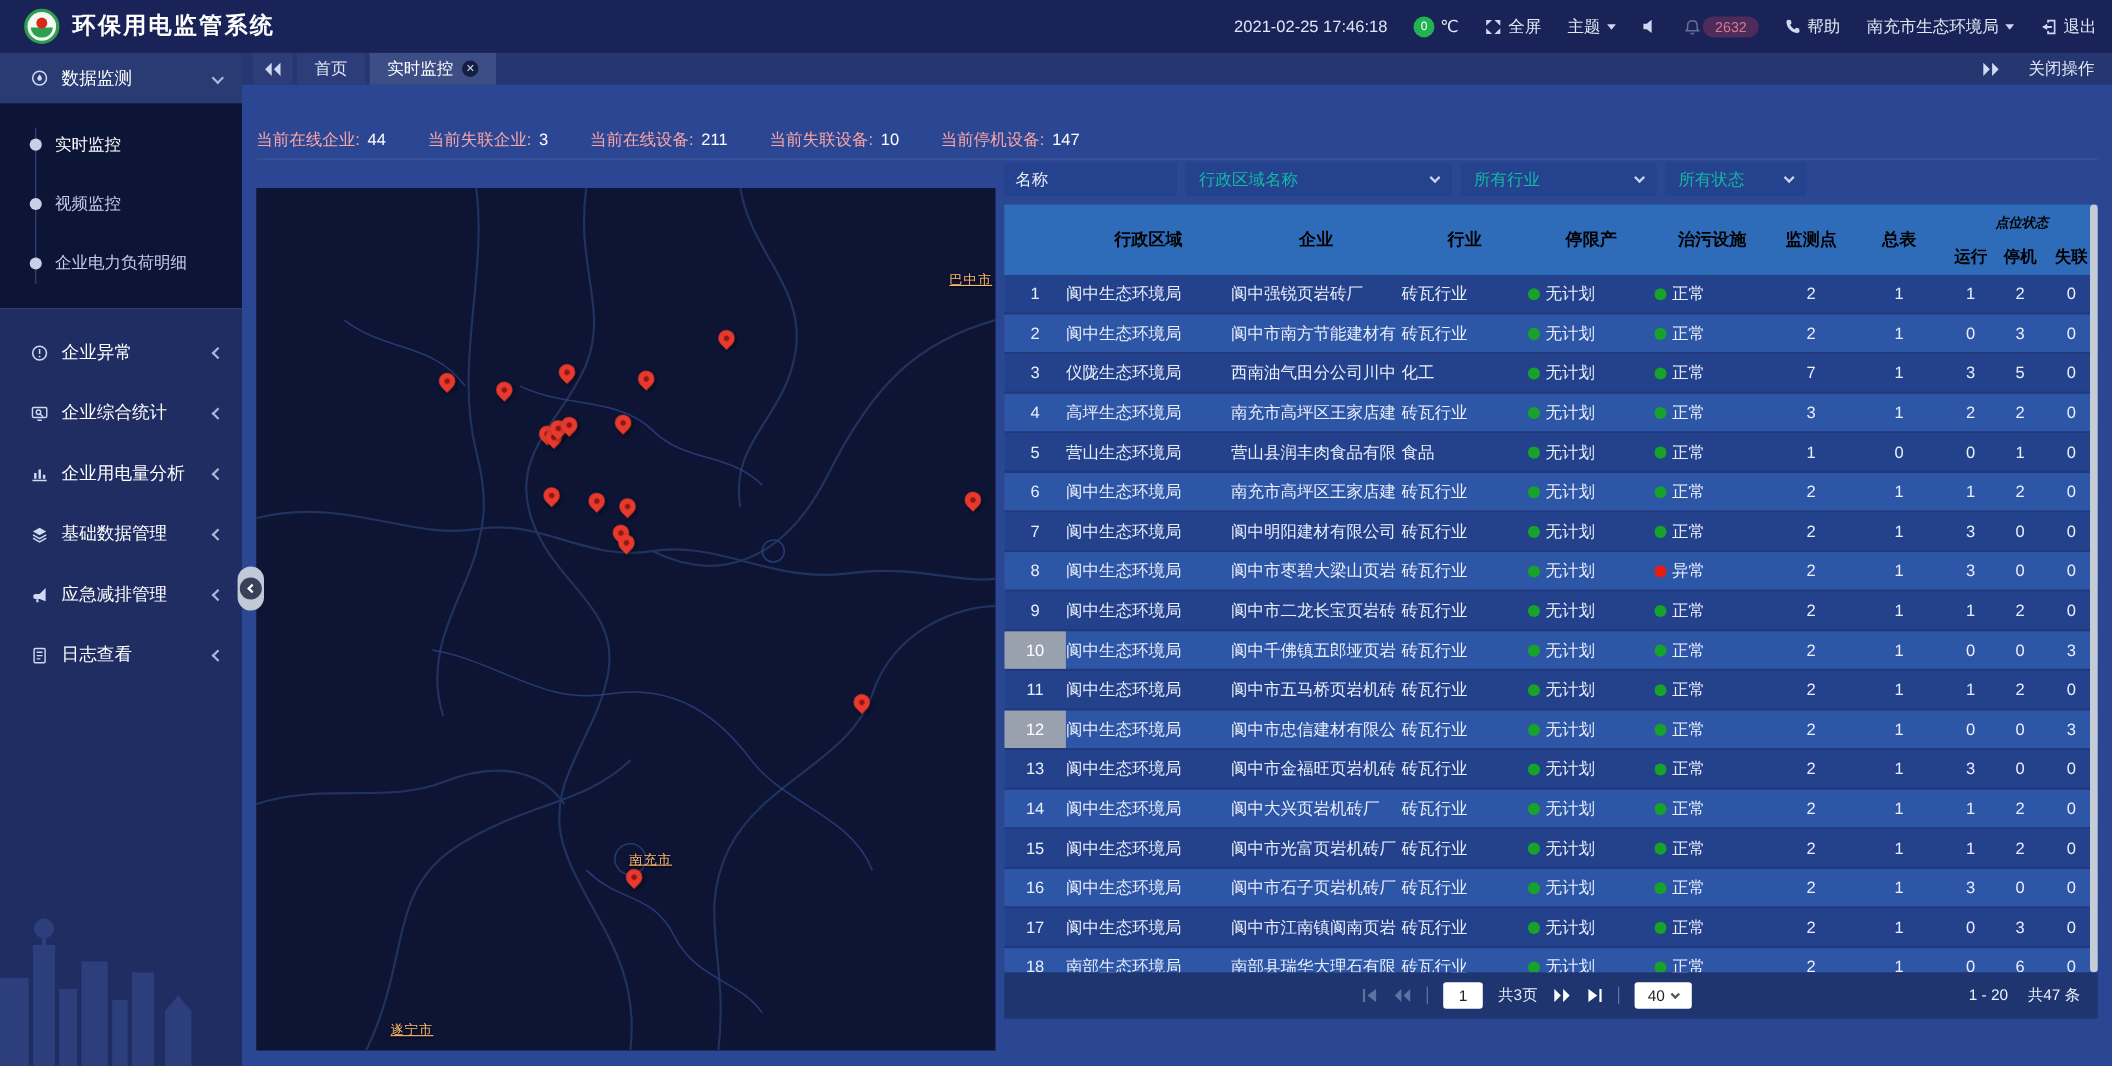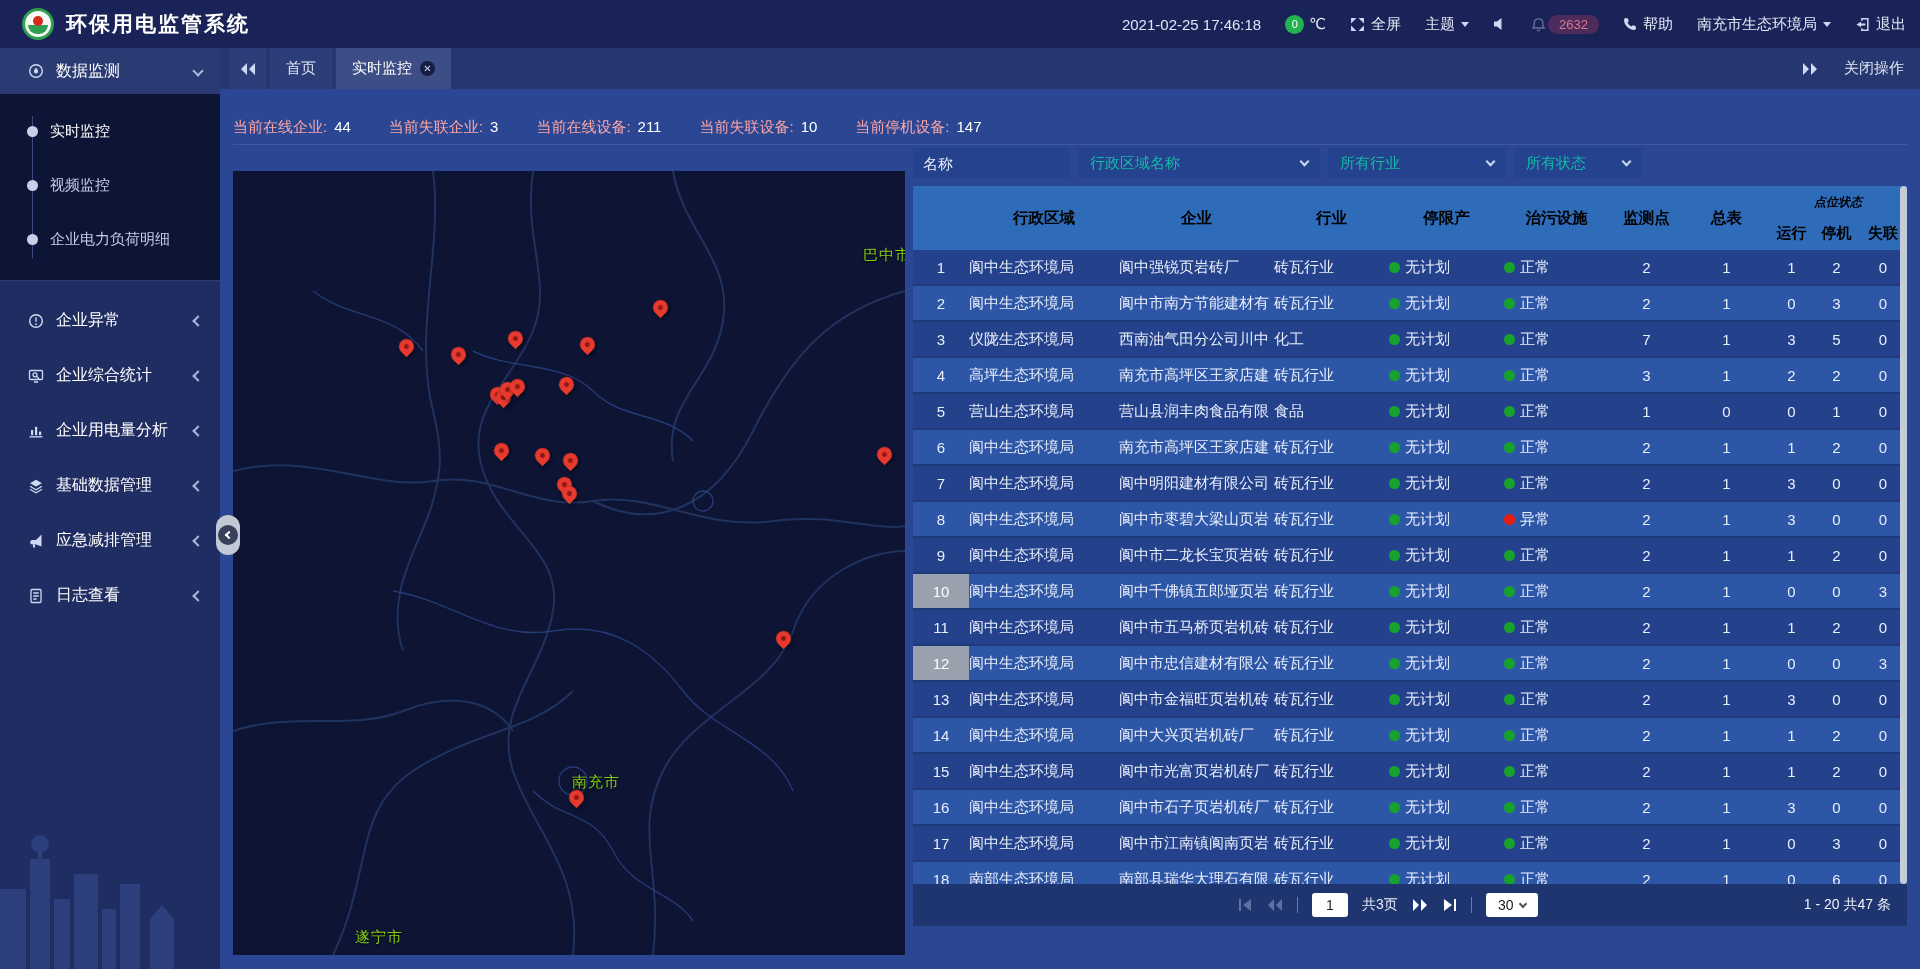--- a/index.html
+++ b/index.html
@@ -38,38 +38,38 @@
   .sb-subitem { height:54px; display:flex; align-items:center; position:relative; cursor:pointer; }
   .sb-dot { position:absolute; left:27px; width:11px; height:11px; border-radius:50%; background:#c7d0e8; }
   .sb-sublabel { position:absolute; left:50px; font-size:15px; color:#c3cde8; }
   .sb-subitem.active .sb-sublabel { color:#ffffff; }
   .skyline { position:absolute; left:0; bottom:0; width:220px; height:170px; opacity:.30; }
   .collapse-btn { position:absolute; left:216px; top:515px; width:24px; height:40px; background:#c2c9d6; border-radius:12px; z-index:25; display:flex; align-items:center; justify-content:center; cursor:pointer; }
   .collapse-circle { width:20px; height:20px; border-radius:50%; background:#39415a; display:flex; align-items:center; justify-content:center; }
   .collapse-circle span { width:6px; height:6px; border-left:2px solid #fff; border-bottom:2px solid #fff; transform:rotate(45deg); margin-left:2px; }
 
   
-  .tabbar { position:absolute; left:220px; top:48px; right:0; height:41px; background:#253671; z-index:10; display:flex; align-items:stretch;font-family:Liberation Serif, serif; }
+  .tabbar { position:absolute; left:220px; top:48px; right:0; height:29px; background:#253671; z-index:10; display:flex; align-items:stretch;font-family:Liberation Serif, serif; }
   .tab-scroll { width:36px; margin-left:10px; display:flex; align-items:center; justify-content:center; background:#2d3d7a; cursor:pointer; }
   .tab { margin-left:4px; padding:0 16px; display:flex; align-items:center; gap:8px; font-size:15px; color:#dfe6f2; cursor:pointer; }
   .tab.t-home { background:#2c3d79; }
   .tab.t-active { background:#3c4e85; color:#fff; }
   .tab-close { width:15px; height:15px; border-radius:50%; background:#151e42; color:#cfd6ea; font-size:10px; line-height:15px; text-align:center; cursor:pointer; }
   .tab-right { margin-left:auto; display:flex; align-items:center; gap:26px; padding-right:16px; }
   .tab-right .ops { font-size:15px; color:#dfe6f2; cursor:pointer; }
 
   
   .content { position:absolute; left:220px; top:89px; right:0; bottom:0; background:#2b4794; }
   .stats-bar { position:absolute; left:13px; right:13px; top:22px; height:34px; display:flex; align-items:center; gap:38px; border-bottom:1px solid rgba(255,255,255,.10); font-size:15px; }
   .stat-label { color:#fca5a5; }
   .stat-value { color:#ffffff; margin-left:7px; }
 
   
   .map { position:absolute; left:13px; top:82px; width:672px; height:784px; background:#0d1434; overflow:hidden; }
-  .map-label { position:absolute; color:#84cc16; font-size:15px; letter-spacing:1px; text-shadow:0 1px 2px #000; white-space:nowrap; }
+  .map-label { position:absolute; color:#fdba74; font-size:12px; letter-spacing:1px; text-shadow:0 1px 2px #000; white-space:nowrap;text-decoration:underline; }
   .pin { position:absolute; width:15px; height:15px; background:#e8392e; border-radius:50% 50% 50% 0; transform:rotate(-45deg); filter:drop-shadow(0 2px 2px rgba(0,0,0,.55)); }
   .pin::after { content:""; position:absolute; left:5px; top:5px; width:5px; height:5px; border-radius:50%; background:#8f1812; }
 
   
   .panel { position:absolute; left:693px; top:59px; width:994px; height:778px; }
   .filters { height:30px; display:flex; gap:8px; }
   .f-input { width:157px; height:30px; background:#24428d; border:none; color:#fff; font-size:15px; padding:0 10px; font-family:inherit; }
   .f-input::placeholder { color:#e8edf9; opacity:1; }
   .f-select { height:30px; background:#24428d; display:flex; align-items:center; padding:0 12px; font-size:15px; color:#14b8a6; position:relative; cursor:pointer; }
   .f-select .fchev { position:absolute; right:12px; width:7px; height:7px; border-left:2px solid #cdd7ef; border-bottom:2px solid #cdd7ef; transform:rotate(-45deg); margin-top:-3px; }
@@ -99,21 +99,21 @@
   .pagination { position:absolute; left:0; right:0; bottom:0; height:42px; background:#1e356f; display:flex; align-items:center; font-size:14px; color:#fff; z-index:6; }
   .pg-controls { display:flex; align-items:center; gap:14px; margin-left:325px; }
   .pg-ico { display:flex; cursor:pointer; }
   .pg-ico svg { display:block; }
   .pg-ico.disabled { opacity:1; }
   .vdiv { width:1px; height:16px; background:rgba(255,255,255,.35); }
   .pg-input { width:36px; height:24px; border:none; border-radius:3px; background:#fff; color:#222; text-align:center; font-size:14px; font-family:inherit; }
   .pg-pages { color:#e6ecfa; }
   .pg-size { width:52px; height:24px; background:#fff; color:#222; border-radius:3px; display:flex; align-items:center; justify-content:center; gap:6px; cursor:pointer; }
   .pg-size .fchev { width:6px; height:6px; border-left:2px solid #555; border-bottom:2px solid #555; transform:rotate(-45deg); margin-top:-2px; }
-  .pg-right { margin-left:auto; margin-right:16px; display:flex; gap:4px; color:#eef2fb; }
+  .pg-right { margin-left:auto; margin-right:16px; display:flex; gap:18px; color:#eef2fb; }
 </style>
 </head>
 <body>
 
 <header class="app-header">
   <div class="logo"></div>
   <div class="app-title">环保用电监管系统</div>
   <div class="header-right">
     <span class="datetime">2021-02-25 17:46:18</span>
     <span class="temp">
@@ -740,21 +740,21 @@
               <path d="M1 0l6 6-6 6zM9 0l6 6-6 6z"></path>
             </svg>
         </span>
         <span class="pg-ico">
           <svg width="15" height="12" viewBox="0 0 15 12" fill="#ffffff">
               <path d="M2 0l8 6-8 6zM12 0h2v12h-2z"></path>
             </svg>
         </span>
         <span class="vdiv"></span>
         <span class="pg-size">
-          <span>30</span>
+          <span>40</span>
           <span class="fchev"></span>
         </span>
       </div>
       <div class="pg-right">
         <span>1 - 20</span>
         <span>共47 条</span>
       </div>
     </div>
   </section>
 </main>

